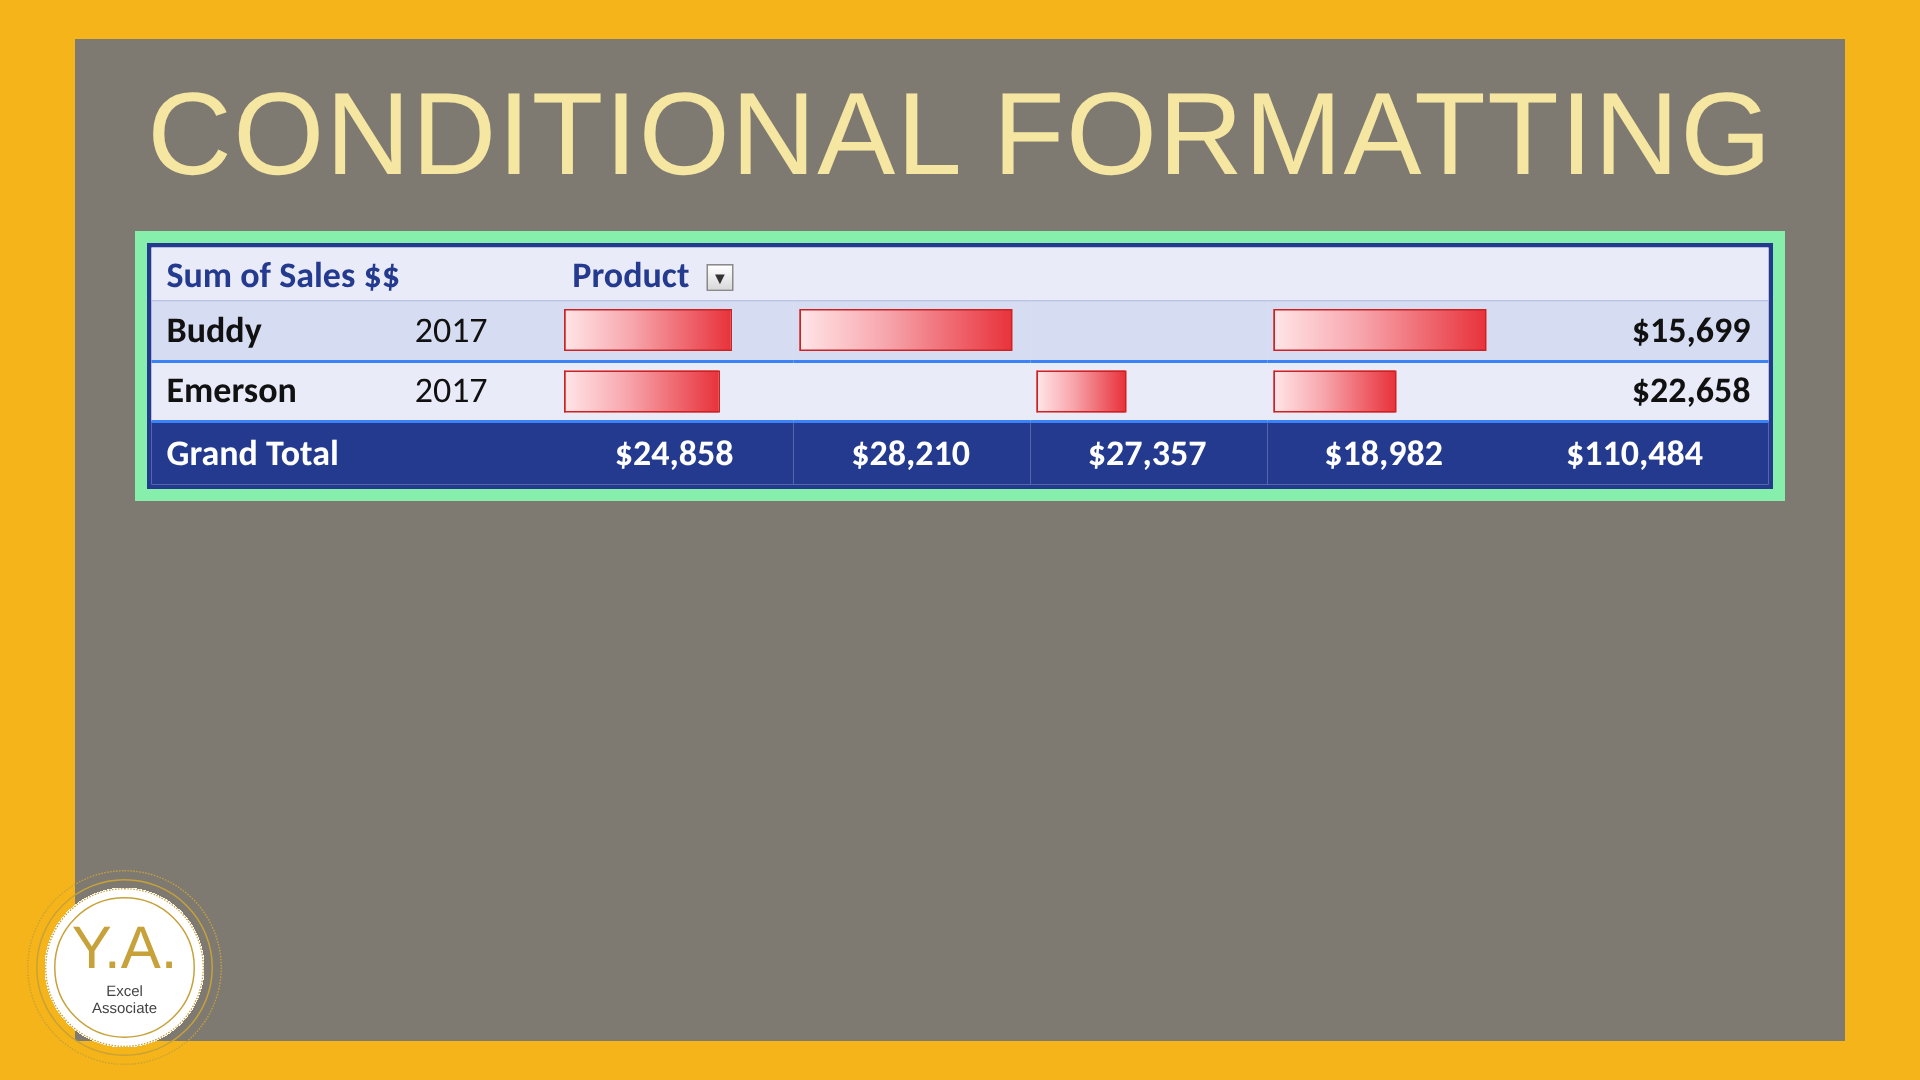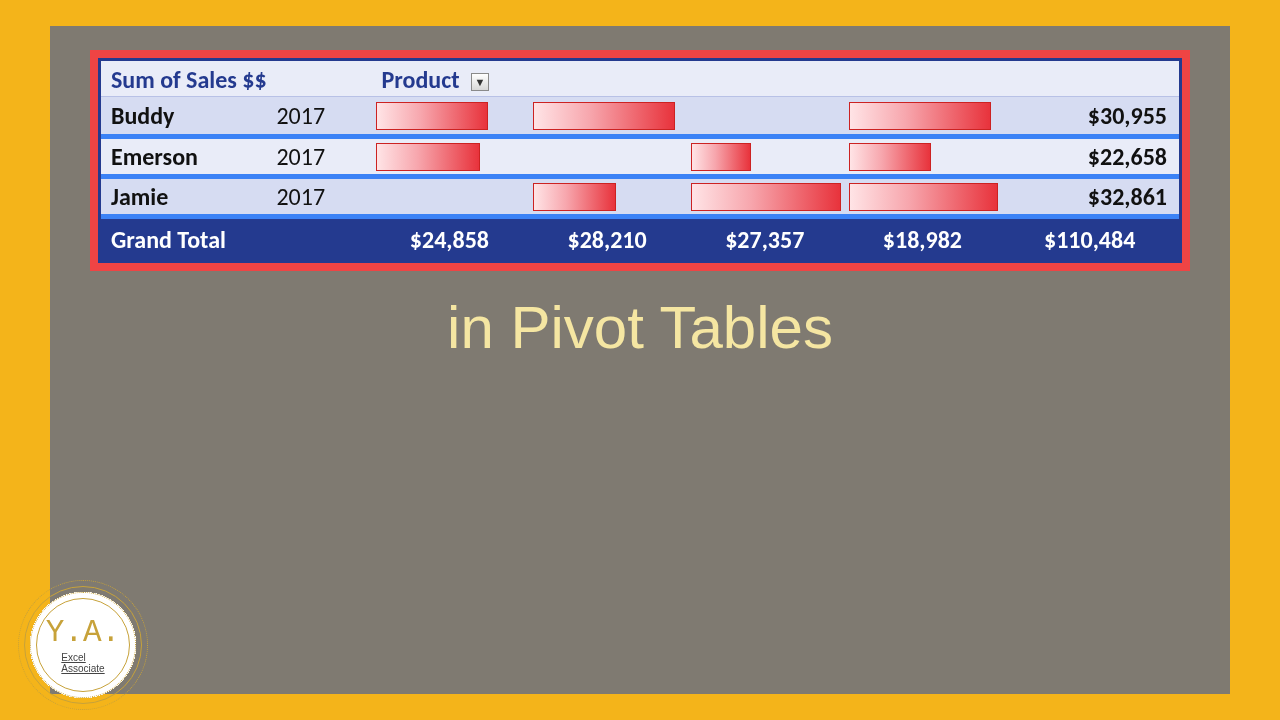--- a/index.html
+++ b/index.html
@@ -32,21 +32,21 @@
     text-align: center;
   }
   .subtitle {
     color: #f5e6a2;
     font-size: 60px;
     font-weight: 400;
     text-align: center;
     margin-top: 22px;
   }
   .pivot-wrap {
-    background: #ef4444;
+    background: #86efac;
     padding: 8px;
     margin: 0 auto;
     width: 100%;
   }
   .pivot-border {
     border: 3px solid #243a8f;
     background: #e9ecf8;
   }
   table.pivot {
     width: 100%;
@@ -62,21 +62,21 @@
     border-bottom: 1px solid #b8c1e6;
     vertical-align: middle;
     white-space: nowrap;
   }
   .hdr2 td { border-bottom: 2px solid #243a8f; }
   .drow td {
     padding: 2px 8px 2px 10px;
     font-weight: 700;
     vertical-align: middle;
     height: 40px;
-    border-bottom: 5px solid #3b82f6;
+    border-bottom: 2px solid #3b82f6;
   }
   .r0 td { background: #d6dcf2; }
   .r1 td { background: #e9ecf8; margin-left: 47px; }
   .drow td.name { color: #111; }
   .drow td.year { color: #111; font-weight: 400; }
   .drow td.gt { color: #111; text-align: right; padding-right: 12px; }
   .drow td.barcell { padding: 2px 4px; }
   .bar {
     height: 28px;
     border: 1px solid #c22;
@@ -124,37 +124,37 @@
     position: absolute;
     inset: 0;
     border-radius: 50%;
     border: 1px dotted #c7a23a;
   }
   .logo .ring.r2 { inset: 6px; border-style: solid; }
   .logo .ring.r3 { inset: 12px; border-style: dotted; }
   .logo .ring.r4 { inset: 18px; border-style: solid; }
   .logo .ya {
     color: #c7a23a;
-    font-family: Liberation Mono, monospace;
-    font-size: 31px;
+    font-family: Liberation Sans, sans-serif;
+    font-size: 40px;
     line-height: 1;
   }
   .logo .sub {
     color: #444;
     font-size: 10px;
-    text-align: left;
+    text-align: center;
     line-height: 1.1;
     margin-top: 4px;
-    text-decoration: underline;
   }
 </style>
 </head>
 <body>
 
 <div class="frame">
+  <div class="title">CONDITIONAL FORMATTING</div>
 
   <div class="pivot-wrap">
     <div class="pivot-border">
       <table class="pivot">
         <tbody>
             <tr class="hdr">
           <td colspan="2" style="white-space:nowrap">
             <span>Sum of Sales $$</span>
           </td>
           <td colspan="5">
@@ -169,67 +169,51 @@
           <td class="barcell">
                 <div class="bar" style="width: 75%;"></div>
               </td>
           <td class="barcell">
                 <div class="bar" style="width: 95%;"></div>
               </td>
           <td class="barcell"></td>
           <td class="barcell">
                 <div class="bar" style="width: 95%;"></div>
               </td>
-          <td class="gt">$30,955</td>
+          <td class="gt">$15,699</td>
         </tr>
         <tr class="drow r1">
           <td class="name">Emerson</td>
           <td class="year">2017</td>
           <td class="barcell">
                 <div class="bar" style="width: 70%;"></div>
               </td>
           <td class="barcell"></td>
           <td class="barcell">
                 <div class="bar" style="width: 40%;"></div>
               </td>
           <td class="barcell">
                 <div class="bar" style="width: 55%;"></div>
               </td>
           <td class="gt">$22,658</td>
-        </tr>
-        <tr class="drow r0">
-          <td class="name">Jamie</td>
-          <td class="year">2017</td>
-          <td class="barcell"></td>
-          <td class="barcell">
-                <div class="bar" style="width: 55%;"></div>
-              </td>
-          <td class="barcell">
-                <div class="bar" style="width: 100%;"></div>
-              </td>
-          <td class="barcell">
-                <div class="bar" style="width: 100%;"></div>
-              </td>
-          <td class="gt">$32,861</td>
         </tr>
 
         <tr class="total">
           <td class="label" colspan="2">Grand Total</td>
           <td>$24,858</td>
           <td>$28,210</td>
           <td>$27,357</td>
           <td>$18,982</td>
           <td>$110,484</td>
         </tr>
       </tbody>
         </table>
     </div>
   </div>
 
-  <div class="subtitle">in Pivot Tables</div>
 </div>
 
 <div class="logo">
   <div class="ring"></div>
     <div class="ring r2"></div>
     <div class="ring r3"></div>
     <div class="ring r4"></div>
   <div class="ya">Y.A.</div>
   <div class="sub">
     <span>Excel</span><br>

